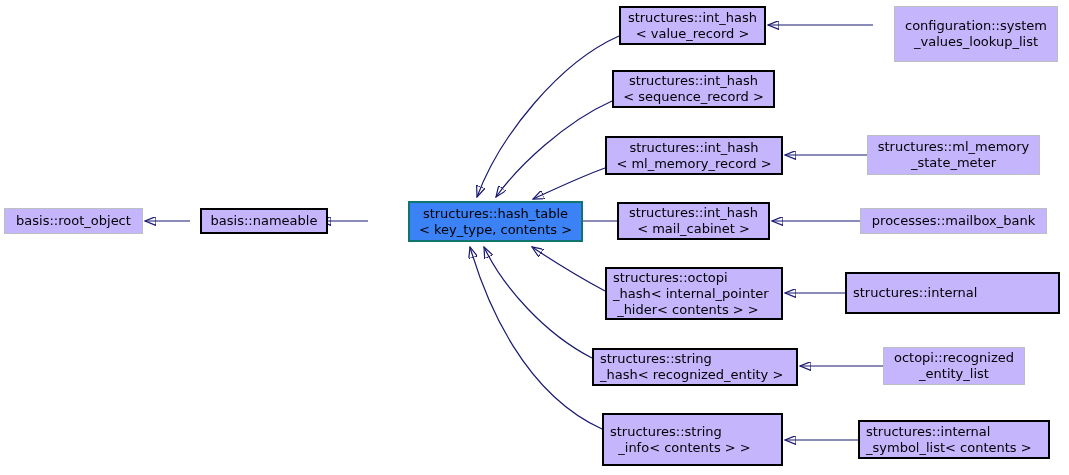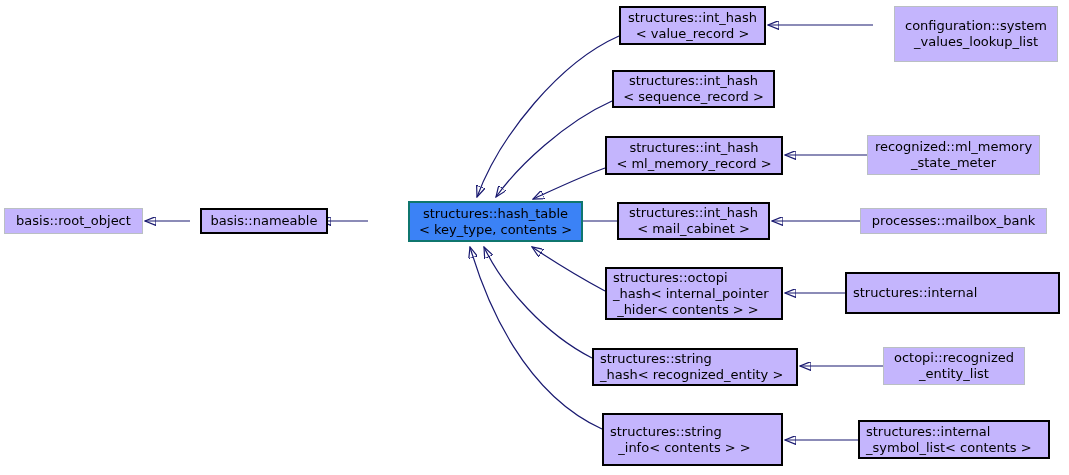--- a/index.html
+++ b/index.html
@@ -126,21 +126,21 @@
     <span class="ln">structures::string</span>
     <span class="ln">  _info&lt; contents &gt; &gt;</span>
   </div>
 
   <div class="node undoc center" style="left:894px;top:6px;width:164px;height:56px">
     <span class="ln">configuration::system</span>
     <span class="ln">_values_lookup_list</span>
   </div>
 
   <div class="node undoc center" style="left:867px;top:135px;width:173px;height:40px">
-    <span class="ln">recognized::ml_memory</span>
+    <span class="ln">structures::ml_memory</span>
     <span class="ln">_state_meter</span>
   </div>
 
   <div class="node undoc center" style="left:860px;top:208px;width:187px;height:26px">
     <span class="ln">processes::mailbox_bank</span>
   </div>
 
   <div class="node left" style="left:845px;top:272px;width:215px;height:42px">
     <span class="ln">structures::internal</span>
   </div>

